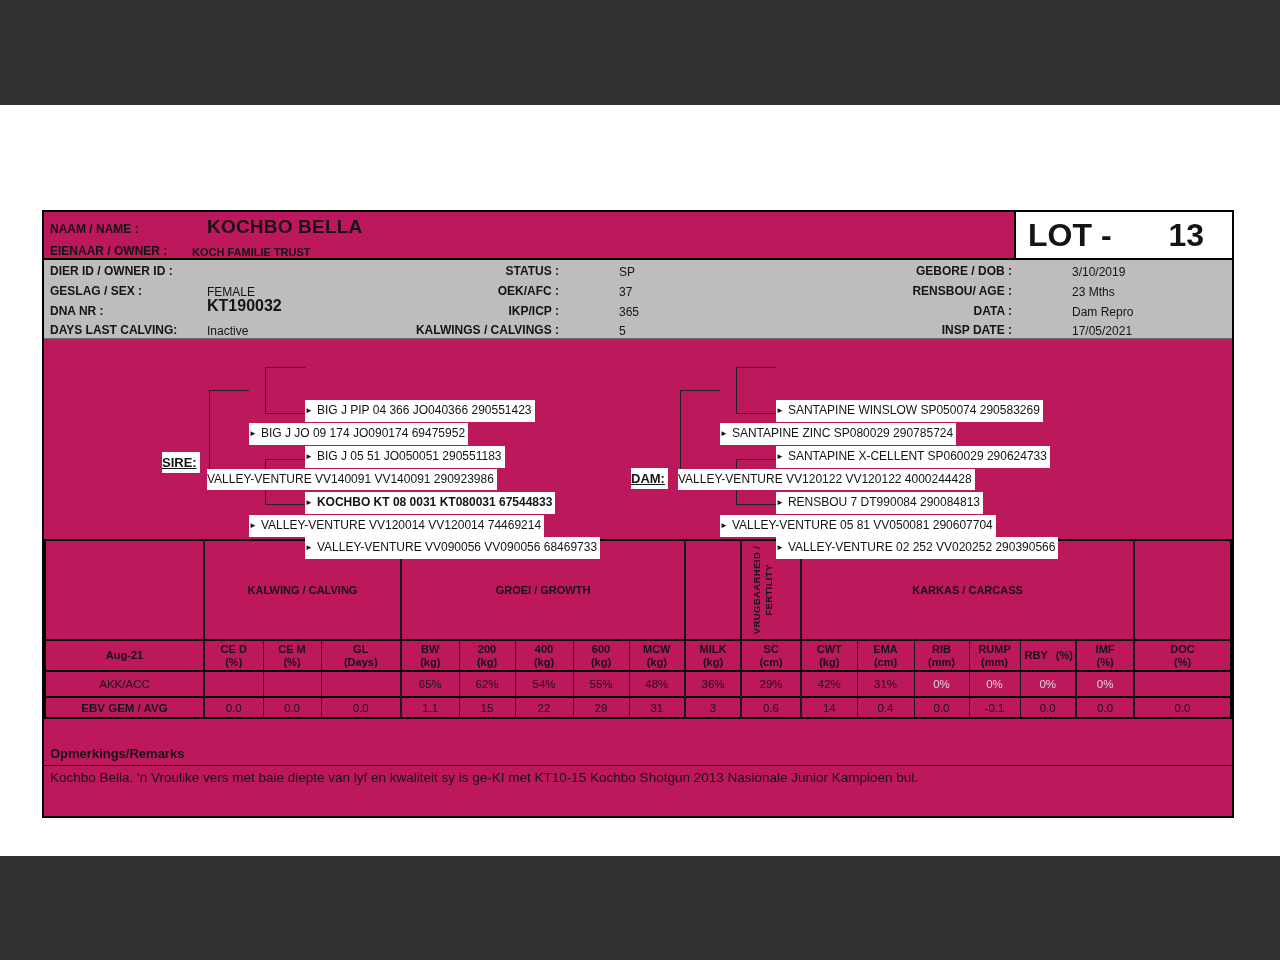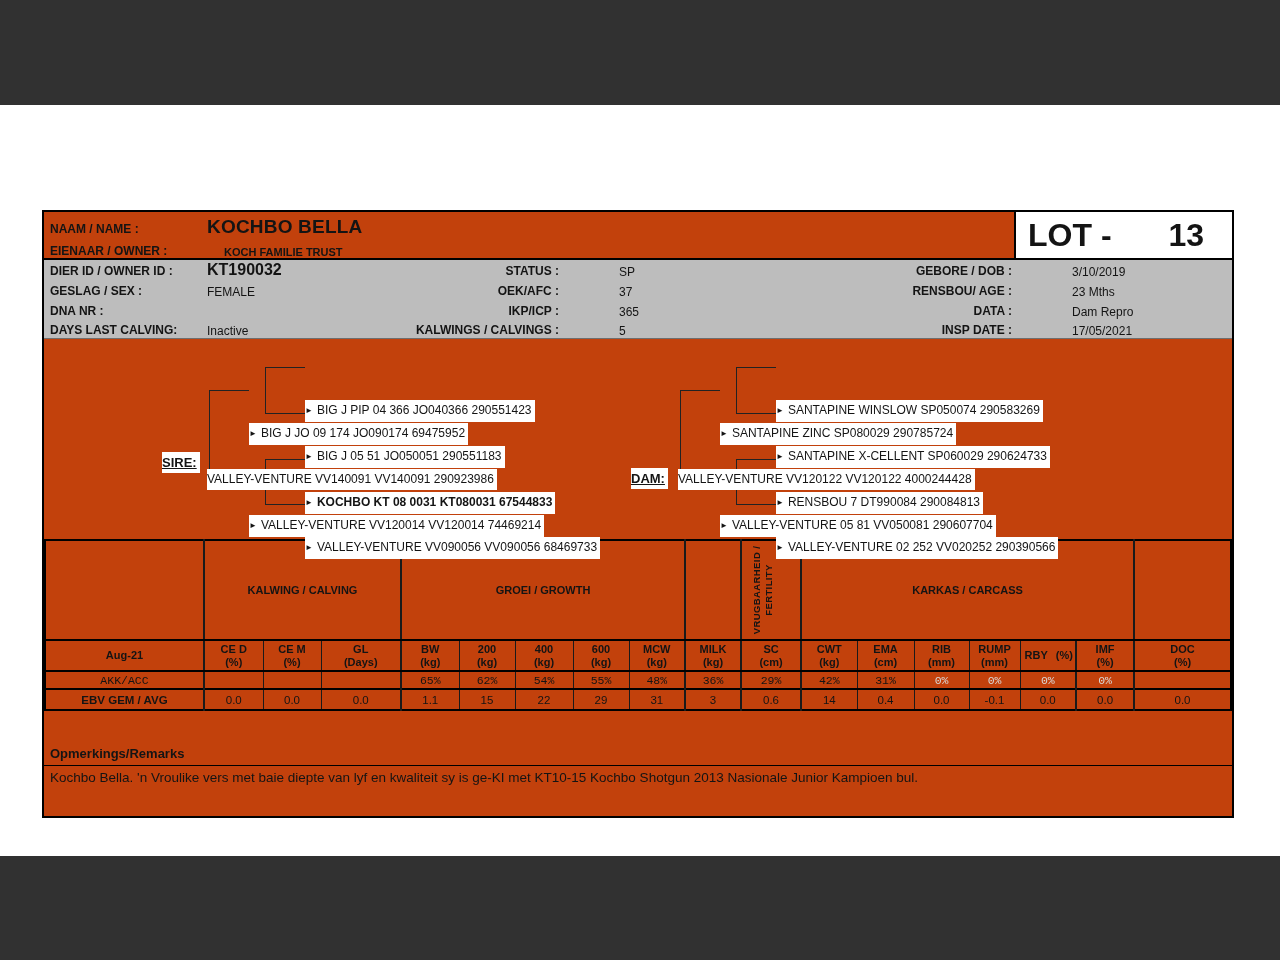--- a/index.html
+++ b/index.html
@@ -1,34 +1,34 @@
 <!DOCTYPE html>
 <html><head>
 <meta charset="utf-8">
 <style>
   html,body{margin:0;padding:0;background:#fff;}
   .stage{position:relative;width:1280px;height:960px;background:#fff;overflow:hidden;
          font-family:"Liberation Sans",sans-serif;color:#141414;}
   .bar{position:absolute;left:0;width:1280px;background:#313131;}
   .bar.top{top:0;height:105px;}
   .bar.bottom{top:856px;height:104px;}
-  .doc{position:absolute;left:42px;top:210px;width:1192px;height:608px;background:#c2410c;
+  .doc{position:absolute;left:42px;top:210px;width:1192px;height:608px;background:#be185d;
        border:2px solid #000;box-sizing:border-box;}
   .a{position:absolute;white-space:nowrap;}
   .lbl{font-size:12px;font-weight:bold;}
   .val{font-size:12px;}
   .name-big{font-size:19px;font-weight:bold;letter-spacing:.2px;}
   .owner-val{font-size:11px;font-weight:bold;}
   .lotbox{position:absolute;left:970px;top:0;right:0;height:46px;border-left:2px solid #000;
           display:flex;align-items:center;background:#fff;}
   .lotbox .lot-l{font-size:32px;font-weight:bold;padding-left:12px;}
   .lotbox .lot-n{font-size:32px;font-weight:bold;margin-left:auto;padding-right:28px;text-align:right;}
   .grayband{position:absolute;left:0;top:46px;width:100%;height:81px;background:#bdbdbd;
             border-top:2px solid #000;border-bottom:1px solid #6e6e6e;box-sizing:border-box;}
-  .id-big{font-size:16px;font-weight:bold;}
+  .id-big{font-size:16px;font-weight:bold;margin-top:36px;}
   .rlab{text-align:right;}
   
   .ped{position:absolute;top:140px;width:478px;height:165px;}
   .pl{position:absolute;font-size:12px;line-height:21px;background:#fff;padding-right:3px;z-index:2;white-space:nowrap;margin-top:40px;}
   .arr{font-size:8px;margin-right:4px;position:relative;top:-1px;}
   .ped-label{font-size:13px;font-weight:bold;text-decoration:underline;}
   .pc{position:absolute;z-index:1;}
   .pcv{border-left:1px solid #222;width:0;}
   .pch{border-top:1px solid #222;height:0;}
   
@@ -59,21 +59,21 @@
 
 <div class="stage">
   <div class="bar top"></div>
   <div class="bar bottom"></div>
 
   <div class="doc">
 
     <div class="a lbl" style="left:6px;top:10px;">NAAM / NAME :</div>
     <div class="a name-big" style="left:163px;top:4px;">KOCHBO BELLA</div>
     <div class="a lbl" style="left:6px;top:32px;">EIENAAR / OWNER :</div>
-    <div class="a owner-val" style="left:180px;top:34px;">KOCH FAMILIE TRUST</div>
+    <div class="a owner-val" style="left:148px;top:34px;">KOCH FAMILIE TRUST</div>
 
     <div class="lotbox">
       <span class="lot-l">LOT -</span>
       <span class="lot-n">13</span>
     </div>
 
     <div class="grayband"></div>
 
     <div class="a lbl" style="left:6px;top:52px;">DIER ID / OWNER ID :</div>
     <div class="a id-big" style="left:163px;top:49px;">KT190032</div>
@@ -248,21 +248,21 @@
         <td class="inline"><span>RBY</span><span>(%)</span></td>
         <td class="b2l">
               <span>IMF</span>
               <span>(%)</span>
             </td>
         <td class="b2l">
               <span>DOC</span>
               <span>(%)</span>
             </td>
       </tr>
-      <tr style="height:18px;font-family:Liberation Mono, monospace;">
+      <tr style="height:26px;">
         <td class="rowlab">AKK/ACC</td>
         <td class="b2l"></td>
         <td></td>
         <td></td>
         <td class="b2l">65%</td>
         <td>62%</td>
         <td>54%</td>
         <td>55%</td>
         <td>48%</td>
         <td class="b2l">36%</td>

